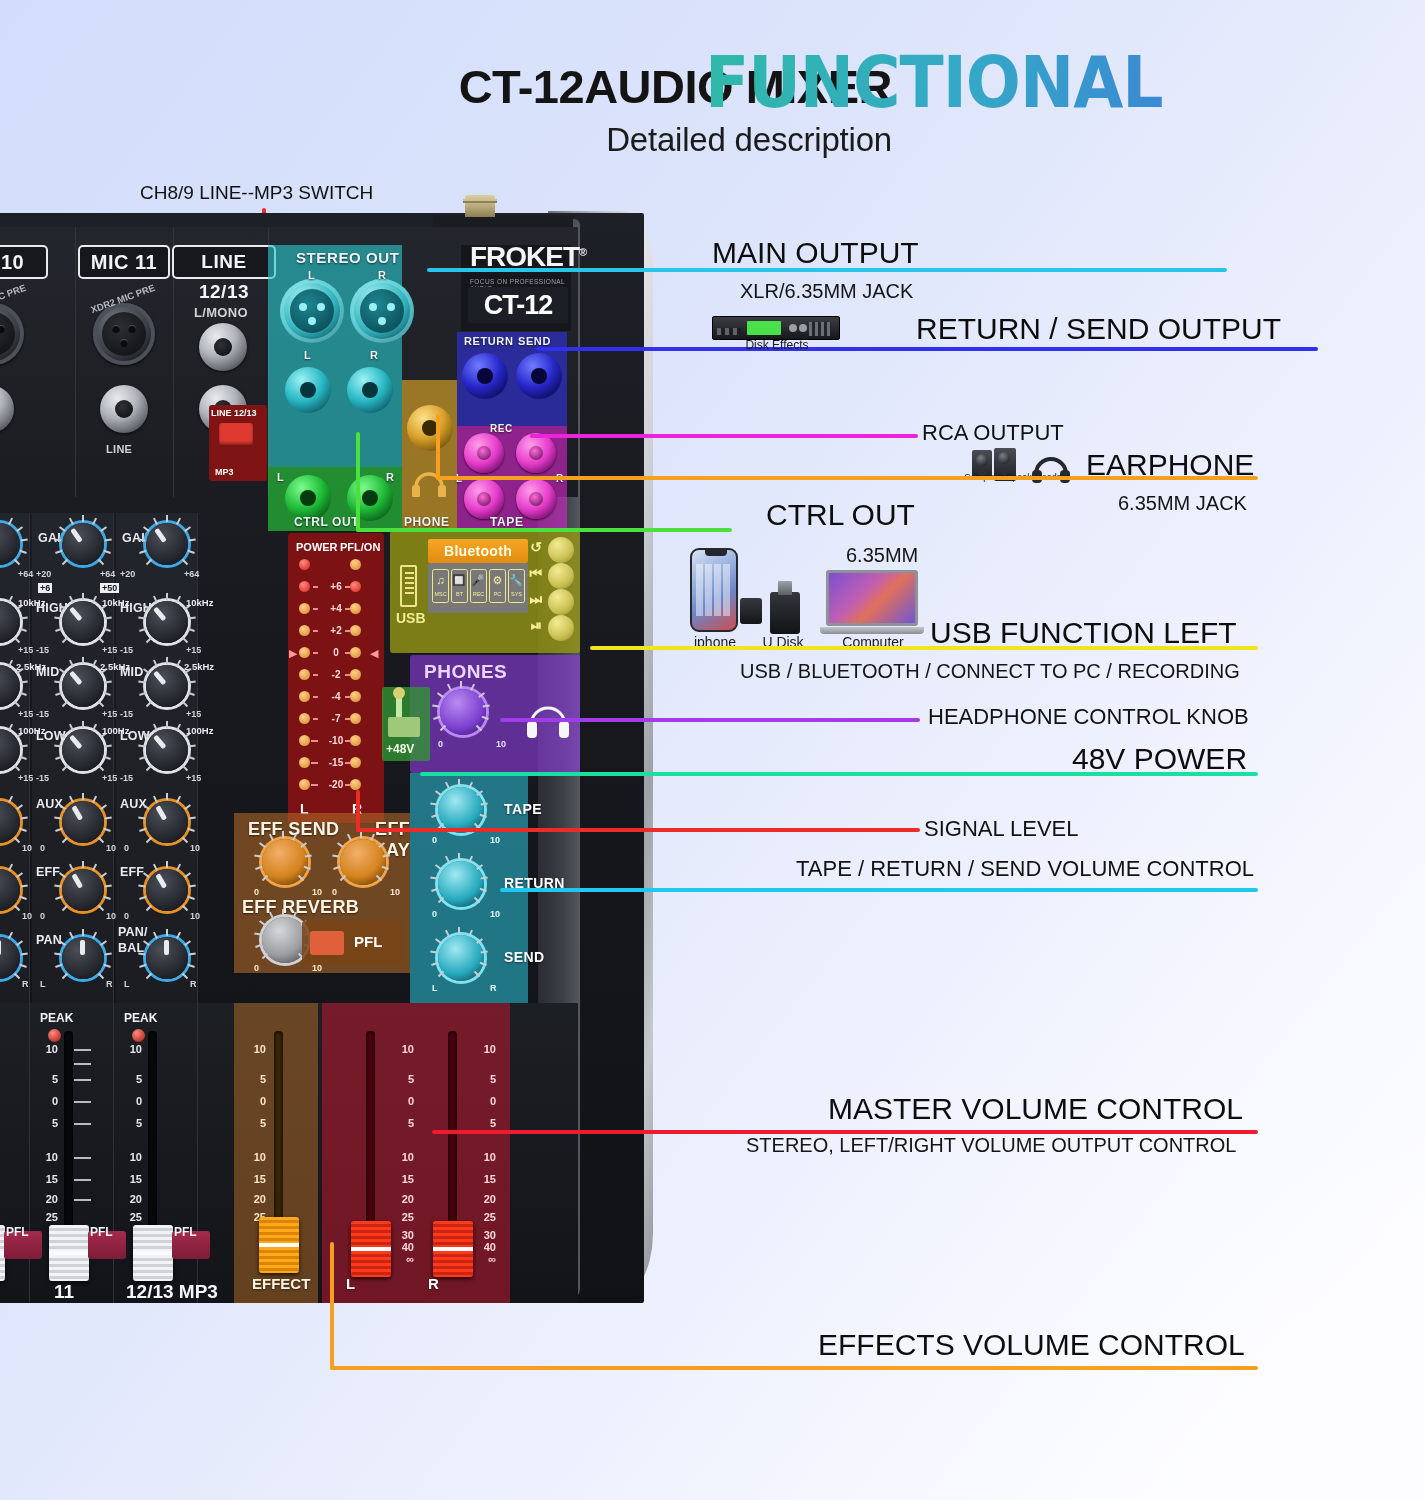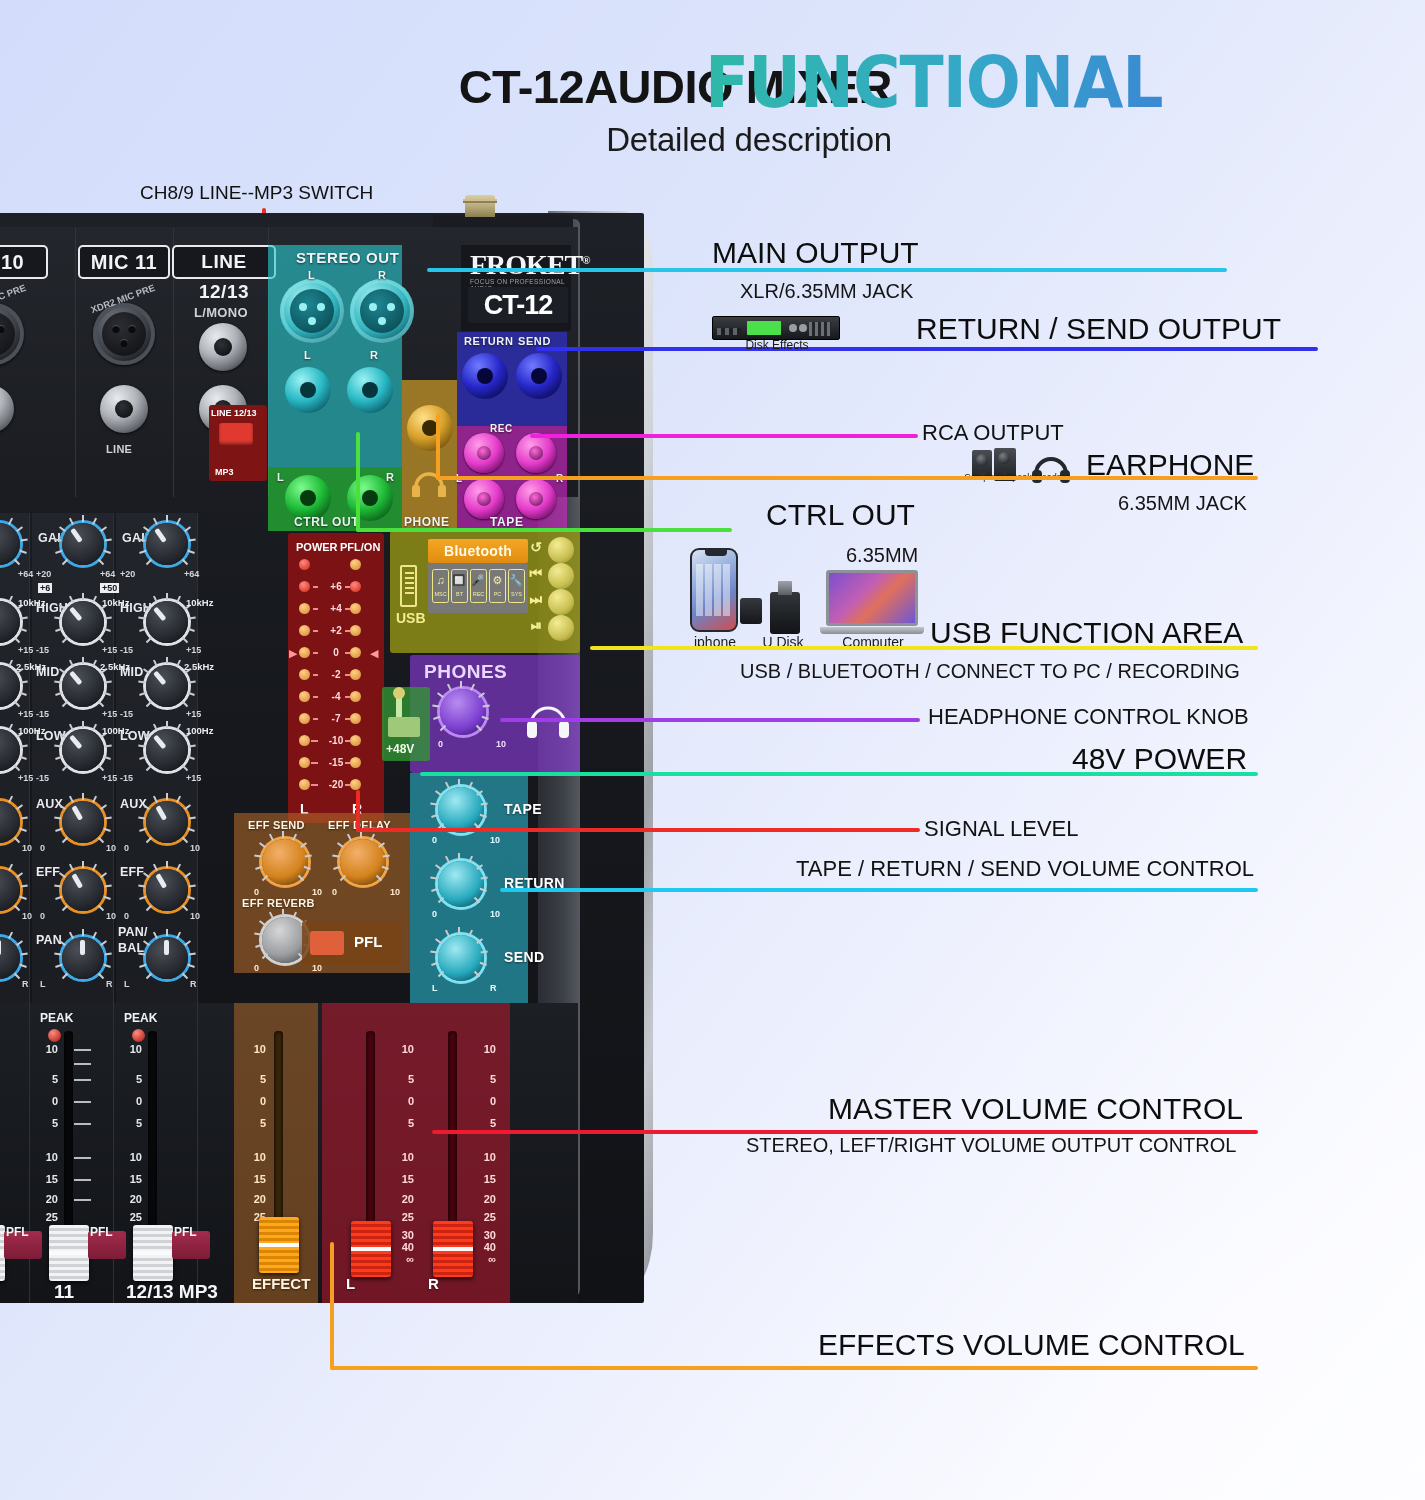--- a/index.html
+++ b/index.html
@@ -89,22 +89,22 @@
 
   
   .zone{position:absolute;}
   .z-stereo{left:290px;top:18px;width:134px;height:222px;background:rgba(40,200,205,.62);}
   .z-ctrl  {left:290px;top:240px;width:134px;height:64px;background:rgba(40,210,60,.62);}
   .z-phone {left:424px;top:153px;width:55px;height:151px;background:rgba(214,160,40,.68);}
   .z-rs    {left:479px;top:105px;width:110px;height:94px;background:rgba(52,52,230,.60);}
   .z-tape  {left:479px;top:199px;width:110px;height:105px;background:rgba(226,42,215,.58);}
   .z-lbl{position:absolute;color:#eef3f6;font-size:13px;font-weight:bold;letter-spacing:.6px;text-shadow:0 1px 2px rgba(0,0,0,.6);}
   .brandbox{position:absolute;left:483px;top:18px;width:110px;height:86px;background:#15171c;}
-  .brand{position:absolute;left:492px;top:22px;color:#f4f5f7;font-size:28px;font-weight:bold;
-    font-family:Liberation Serif, serif; font-stretch:condensed; letter-spacing:-1px;}
+  .brand{position:absolute;left:492px;top:14px;color:#f4f5f7;font-size:28px;font-weight:bold;
+    font-family:Liberation Sans, sans-serif; font-stretch:condensed; letter-spacing:-1px;}
   .brand sup{font-size:11px;vertical-align:super;}
   .brand-tag{position:absolute;left:492px;top:51px;color:#9aa0a8;font-size:6.5px;letter-spacing:.4px;}
   .model{position:absolute;left:490px;top:60px;width:100px;height:36px;background:#1c1f25;
     color:#fff;font-size:27px;font-weight:bold;text-align:center;line-height:36px;letter-spacing:-1px;border-radius:2px;}
   .rca{position:absolute;width:40px;height:40px;border-radius:50%;
     background:radial-gradient(circle at 36% 30%,#ff9de8,#e43ccb 50%,#7c1070 82%);
     box-shadow:0 1px 2px rgba(0,0,0,.7);}
   .rca::after{content:"";position:absolute;left:13px;top:13px;width:14px;height:14px;border-radius:50%;
     background:radial-gradient(circle at 40% 35%,#ff6ad8,#5a0a52);}
   .bjack{position:absolute;width:46px;height:46px;border-radius:50%;
@@ -195,21 +195,21 @@
   .cknob{position:absolute;width:46px;height:46px;border-radius:50%;
     background:radial-gradient(circle at 38% 30%,#9fe9f2,#27a9bd 58%,#0b4a57 92%);box-shadow:0 0 0 3px #7fe2f0;}
   .cy-lbl{position:absolute;color:#fff;font-size:14px;font-weight:bold;letter-spacing:.4px;text-shadow:0 1px 2px rgba(0,0,0,.5);}
   .cy-n{position:absolute;color:#e6feff;font-size:9px;font-weight:bold;}
 
   
   .eff{position:absolute;left:256px;top:600px;width:176px;height:160px;background:rgba(170,102,40,.62);}
   .eknob{position:absolute;width:46px;height:46px;border-radius:50%;
     background:radial-gradient(circle at 38% 30%,#f3b06b,#d4831d 56%,#5e3706 92%);box-shadow:0 0 0 3px #f0a347;}
   .eknob.grey{background:radial-gradient(circle at 38% 30%,#d5d7d9,#9b9da0 56%,#4b4d50 92%);box-shadow:0 0 0 3px #cfd1d4;}
-  .e-lbl{position:absolute;color:#fff4e4;font-size:11px;font-weight:bold;letter-spacing:.3px;text-shadow:0 1px 2px rgba(0,0,0,.55);}
+  .e-lbl{position:absolute;color:#fff4e4;font-size:18px;font-weight:bold;letter-spacing:.3px;text-shadow:0 1px 2px rgba(0,0,0,.55);text-align:right;}
   .e-n{position:absolute;color:#ffe9cf;font-size:9px;font-weight:bold;}
   .pflbox{position:absolute;left:68px;top:108px;width:100px;height:44px;background:rgba(120,68,22,.85);border-radius:3px;}
   .pflbox .sw{position:absolute;left:8px;top:10px;width:34px;height:24px;background:#e0603c;border-radius:3px;}
   .pflbox .t{position:absolute;left:52px;top:12px;color:#fff;font-size:15px;font-weight:bold;}
 
   
   .faders{position:absolute;left:0;top:790px;width:600px;height:300px;background:linear-gradient(180deg,#1c1f24,#121418);}
   .fstrip{position:absolute;top:0;width:82px;height:300px;border-right:1px solid #2d3037;}
   .fslot{position:absolute;width:9px;border-radius:4px;background:#07080a;box-shadow:inset 0 0 4px #000;}
   .ftick{position:absolute;width:26px;height:2px;background:#dfe2e6;}
@@ -1159,21 +1159,21 @@
   <div class="ic-usbcap" style="left:740px;top:598px;"></div>
   <div class="ic-usb" style="left:770px;top:592px;"></div>
   <div class="lbl-tiny" style="left:752px;top:634px;width:62px;font-size:14px;">U Disk</div>
   <div class="ic-lap" style="left:820px;top:570px;">
     <div class="scr"></div>
       <div class="base"></div>
   </div>
   <div class="lbl-tiny" style="left:828px;top:634px;width:90px;font-size:14px;">Computer</div>
 
   <div class="cline" style="left:590px;top:646px;width:668px;background:#f2e41c;"></div>
-  <div class="lbl-big" style="left:930px;top:616px;">USB FUNCTION AREA</div>
+  <div class="lbl-big" style="left:930px;top:616px;">USB FUNCTION LEFT</div>
   <div class="lbl-sm" style="left:740px;top:660px;">USB / BLUETOOTH / CONNECT TO PC / RECORDING</div>
 
   <div class="cline" style="left:500px;top:718px;width:420px;background:#a03ce8;"></div>
   <div class="lbl-med" style="left:928px;top:704px;">HEADPHONE CONTROL KNOB</div>
 
   <div class="cline" style="left:420px;top:772px;width:838px;background:#17e0a0;"></div>
   <div class="lbl-big" style="left:1072px;top:742px;">48V POWER</div>
 
   <div class="cvert" style="left:356px;top:790px;height:42px;background:#ee2b26;"></div>
   <div class="cline" style="left:356px;top:828px;width:564px;background:#ee2b26;"></div>

